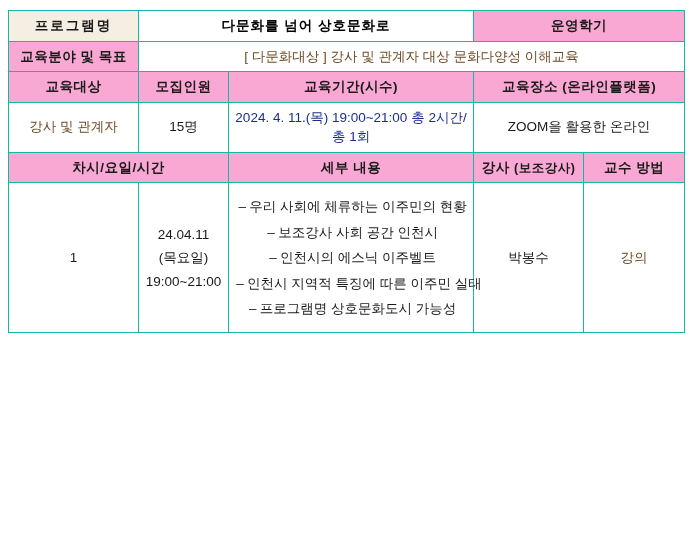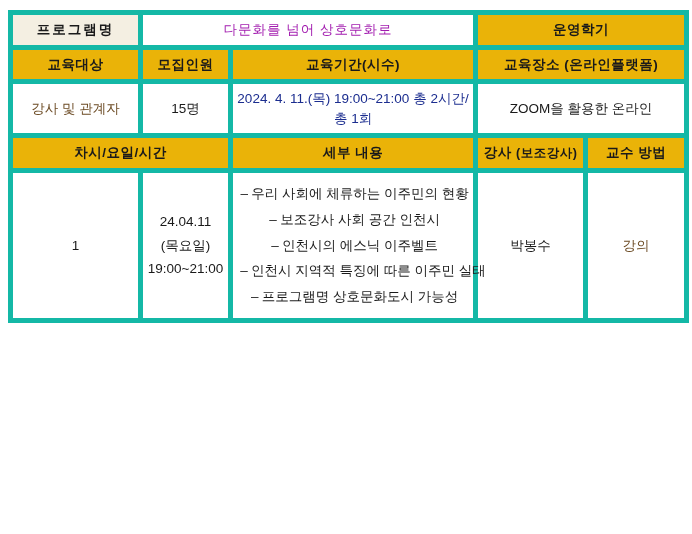--- a/index.html
+++ b/index.html
@@ -20,40 +20,40 @@
     height: 534px;
     box-sizing: border-box;
     padding: 10px 8px 8px 8px;
   }
   table.doc {
     width: 676px;
     border-collapse: collapse;
     table-layout: fixed;
   }
   table.doc td {
-    border: 5px solid #14b8a6;
+    border: 1px solid #14b8a6;
     text-align: center;
     vertical-align: middle;
     padding: 5px 4px;
     font-size: 13.5px;
     line-height: 1.45;
   }
   .hdr {
-    background: #eab308;
+    background: #f9a8d4;
     font-weight: bold;
     letter-spacing: 0.5px;
   }
   .hdr-sp {
     background: #f4efe2;
     font-weight: bold;
     letter-spacing: 2px;
   }
   .title-blue {
-    color: #a21caf;
-    font-weight: normal;
+    color: #000000;
+    font-weight: bold;
     font-size: 15px;
     letter-spacing: 1px;
     margin-left: 16px;
   }
   .brown {
     color: #6b4a23;
   }
   .blue-txt {
     color: #1b2d8f;
   }
@@ -129,20 +129,27 @@
     </colgroup>
 
     <tbody>
         <tr>
       <td class="hdr-sp">프로그램명</td>
       <td colspan="2" class="title-blue">다문화를 넘어 상호문화로</td>
       <td colspan="2" class="hdr">운영학기</td>
     </tr>
 
 
+    <tr>
+      <td class="hdr">
+        <span class="l1">교육분야</span>
+        <span class="l2">및 목표</span>
+      </td>
+      <td colspan="4" class="brown">[ 다문화대상 ] 강사 및 관계자 대상 문화다양성 이해교육</td>
+    </tr>
 
     <tr>
       <td class="hdr">교육대상</td>
       <td class="hdr">모집인원</td>
       <td class="hdr">교육기간(시수)</td>
       <td colspan="2" class="hdr">
         <span class="l1">교육장소</span>
         <span class="l2">(온라인플랫폼)</span>
       </td>
     </tr>

